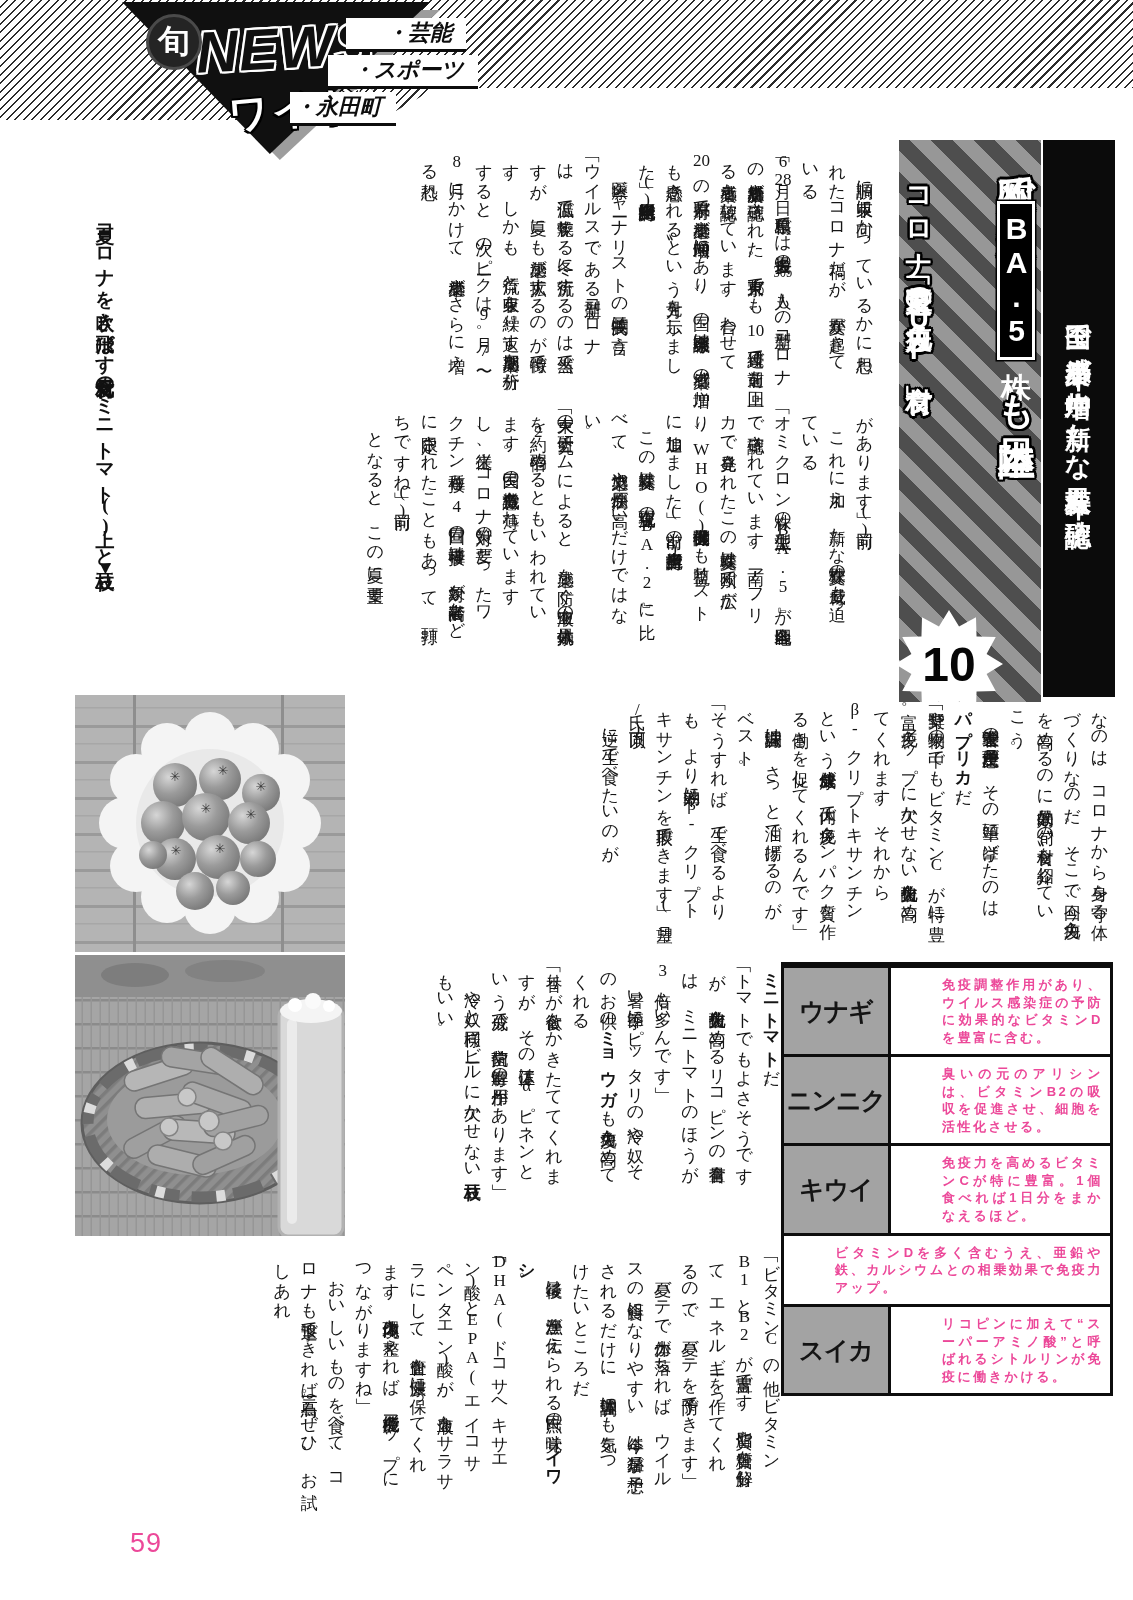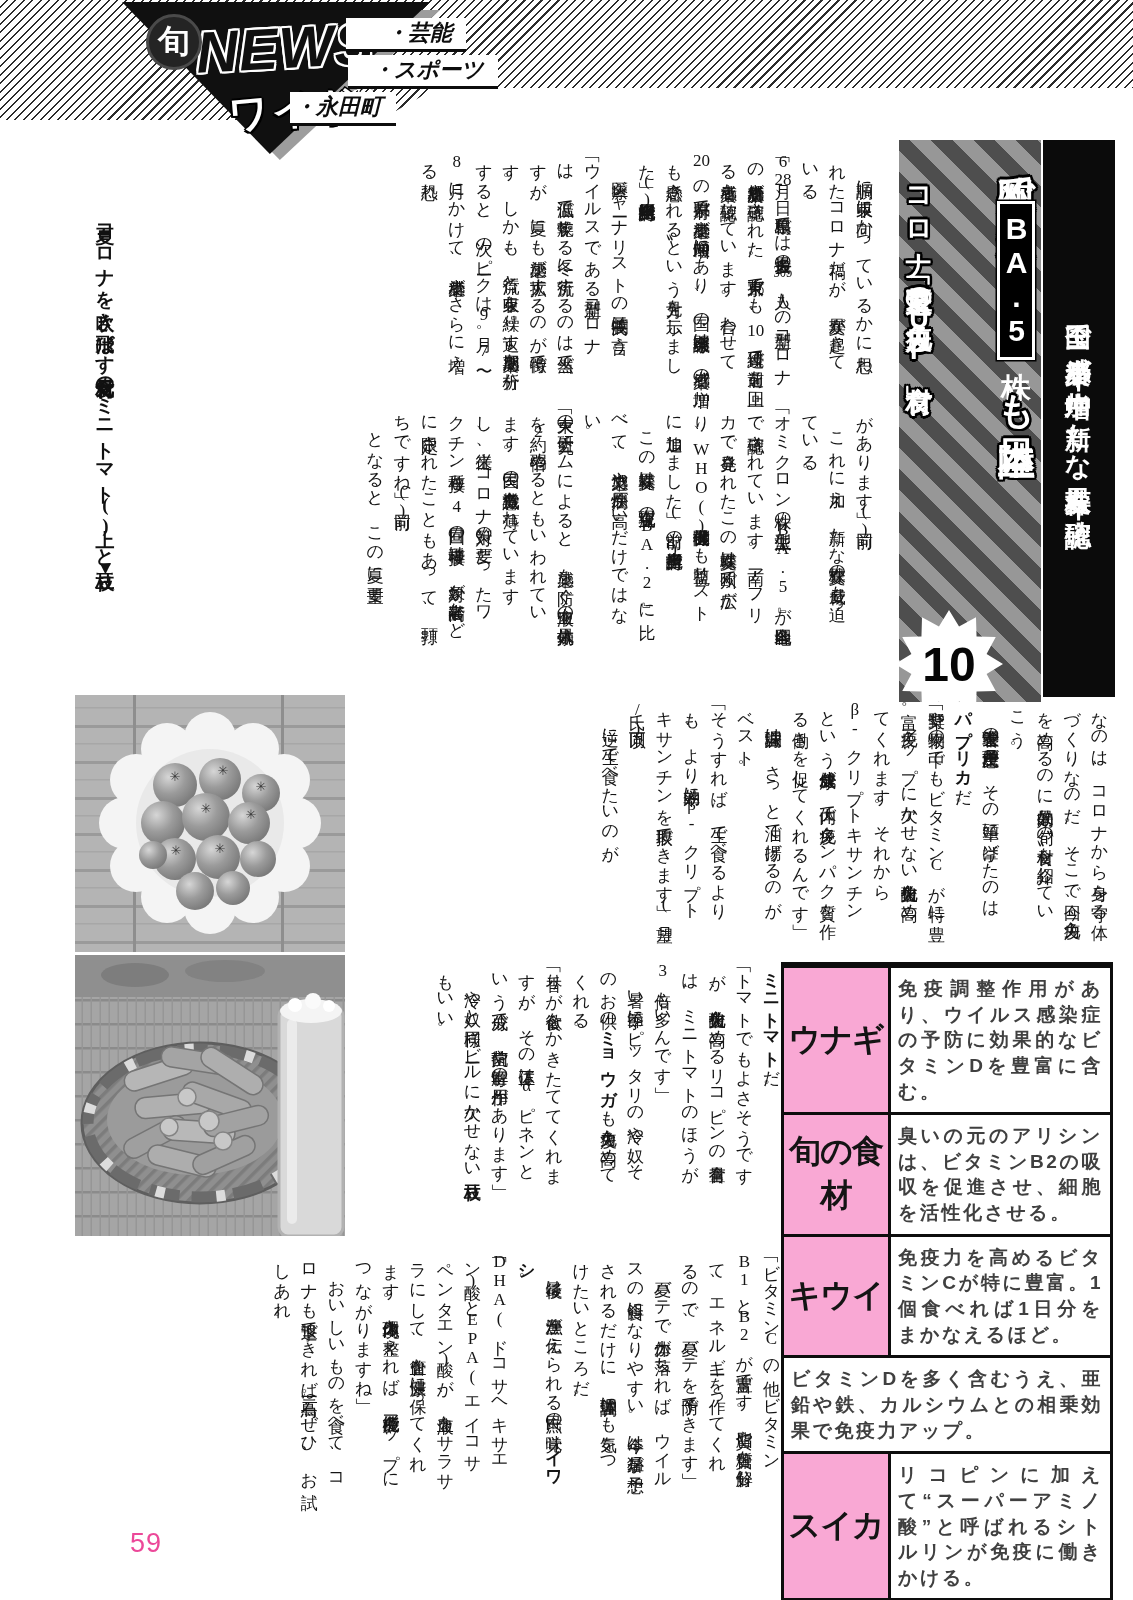--- a/index.html
+++ b/index.html
@@ -69,45 +69,45 @@
   #photo-edamame{top:955px;width:270px;height:281px;}
 
   
   .food-table{position:absolute;right:20px;top:962px;width:326px;border:3.5px solid #0d0d0d;background:#fff;
     font-family:"Liberation Sans","DejaVu Sans",sans-serif;}
   .ft-header{background:#0d0d0d;color:#fff;text-align:center;padding:8px 2px 10px;font-weight:900;line-height:1.25;}
   .ft-h1{font-size:27px;letter-spacing:1px;}
   .ft-h2{font-size:27px;letter-spacing:1px;}
   .ft-h2 .boxed{background:#ffffff;color:#0d0d0d;padding:0 3px;margin:0 2px;display:inline-block;line-height:1.05;}
   .ft-row{display:flex;border-top:3px solid #0d0d0d;}
-  .ft-name{width:100px;background:#f9a8d4;display:flex;align-items:center;justify-content:center;
-    font-weight:900;font-size:32px;letter-spacing:-1px;border-right:3px solid #0d0d0d;padding:6px 2px;text-align:center;}
-  .ft-desc{flex:1;padding:8px 7px;font-size:19px;font-weight:700;line-height:1.35;letter-spacing:2.5px;
-    text-align:justify;color:#404040;}
+  .ft-name{width:100px;background:#a3a3a3;display:flex;align-items:center;justify-content:center;
+    font-weight:900;font-size:25px;letter-spacing:-1px;border-right:3px solid #0d0d0d;padding:6px 2px;text-align:center;}
+  .ft-desc{flex:1;padding:8px 7px;font-size:13px;font-weight:700;line-height:1.35;letter-spacing:2.5px;
+    text-align:justify;color:#ec4899;margin-left:44px;}
 
   .page-number{position:absolute;left:130px;top:1528px;font-family:"Liberation Sans","DejaVu Sans",sans-serif;
     font-size:27px;color:#ec4899;letter-spacing:1px;}
 </style>
 </head>
 <body>
 
 <div class="sheet">
 
   <div>
     <div class="mast-stripes"></div>
     <div class="tri-shadow"></div>
     <div class="tri-main"></div>
     <div class="news-word">NEWS</div>
     <div class="wide-word">ワイド</div>
     <div class="wide-stars">✦✧</div>
     <div class="shun-badge">
       <span>旬</span>
     </div>
     <div class="mast-bullet" style="left:346px;top:18px;padding-left:40px;">・芸能</div>
-    <div class="mast-bullet" style="left:348px;top:55px;padding-left:24px;">・スポーツ</div>
+    <div class="mast-bullet" style="left:328px;top:55px;padding-left:24px;">・スポーツ</div>
     <div class="mast-bullet" style="left:290px;top:92px;">・永田町</div>
   </div>
 
   <div class="hl-black-bar">
     <div class="vt">全国で感染者が増加中!新たな変異株も確認!</div>
   </div>
   <div class="hl-striped">
     <div class="hl-col1 outline-txt">
       <span>欧州で激増</span><span class="ba-box">BA.5株</span><span>も日本上陸</span>
     </div>
@@ -254,21 +254,21 @@
       </g>
     </svg>
   </div>
 
   <div class="food-table">
     <div class="ft-row">
       <div class="ft-name">ウナギ</div>
       <div class="ft-desc">免疫調整作用があり、ウイルス感染症の予防に効果的なビタミンDを豊富に含む。</div>
     </div>
     <div class="ft-row">
-      <div class="ft-name">旬の食材</div>
+      <div class="ft-name">ニンニク</div>
       <div class="ft-desc">臭いの元のアリシンは、ビタミンB2の吸収を促進させ、細胞を活性化させる。</div>
     </div>
     <div class="ft-row">
       <div class="ft-name">キウイ</div>
       <div class="ft-desc">免疫力を高めるビタミンCが特に豊富。1個食べれば1日分をまかなえるほど。</div>
     </div>
     <div class="ft-row">
       <div class="ft-desc">ビタミンDを多く含むうえ、亜鉛や鉄、カルシウムとの相乗効果で免疫力アップ。</div>
     </div>
     <div class="ft-row">

